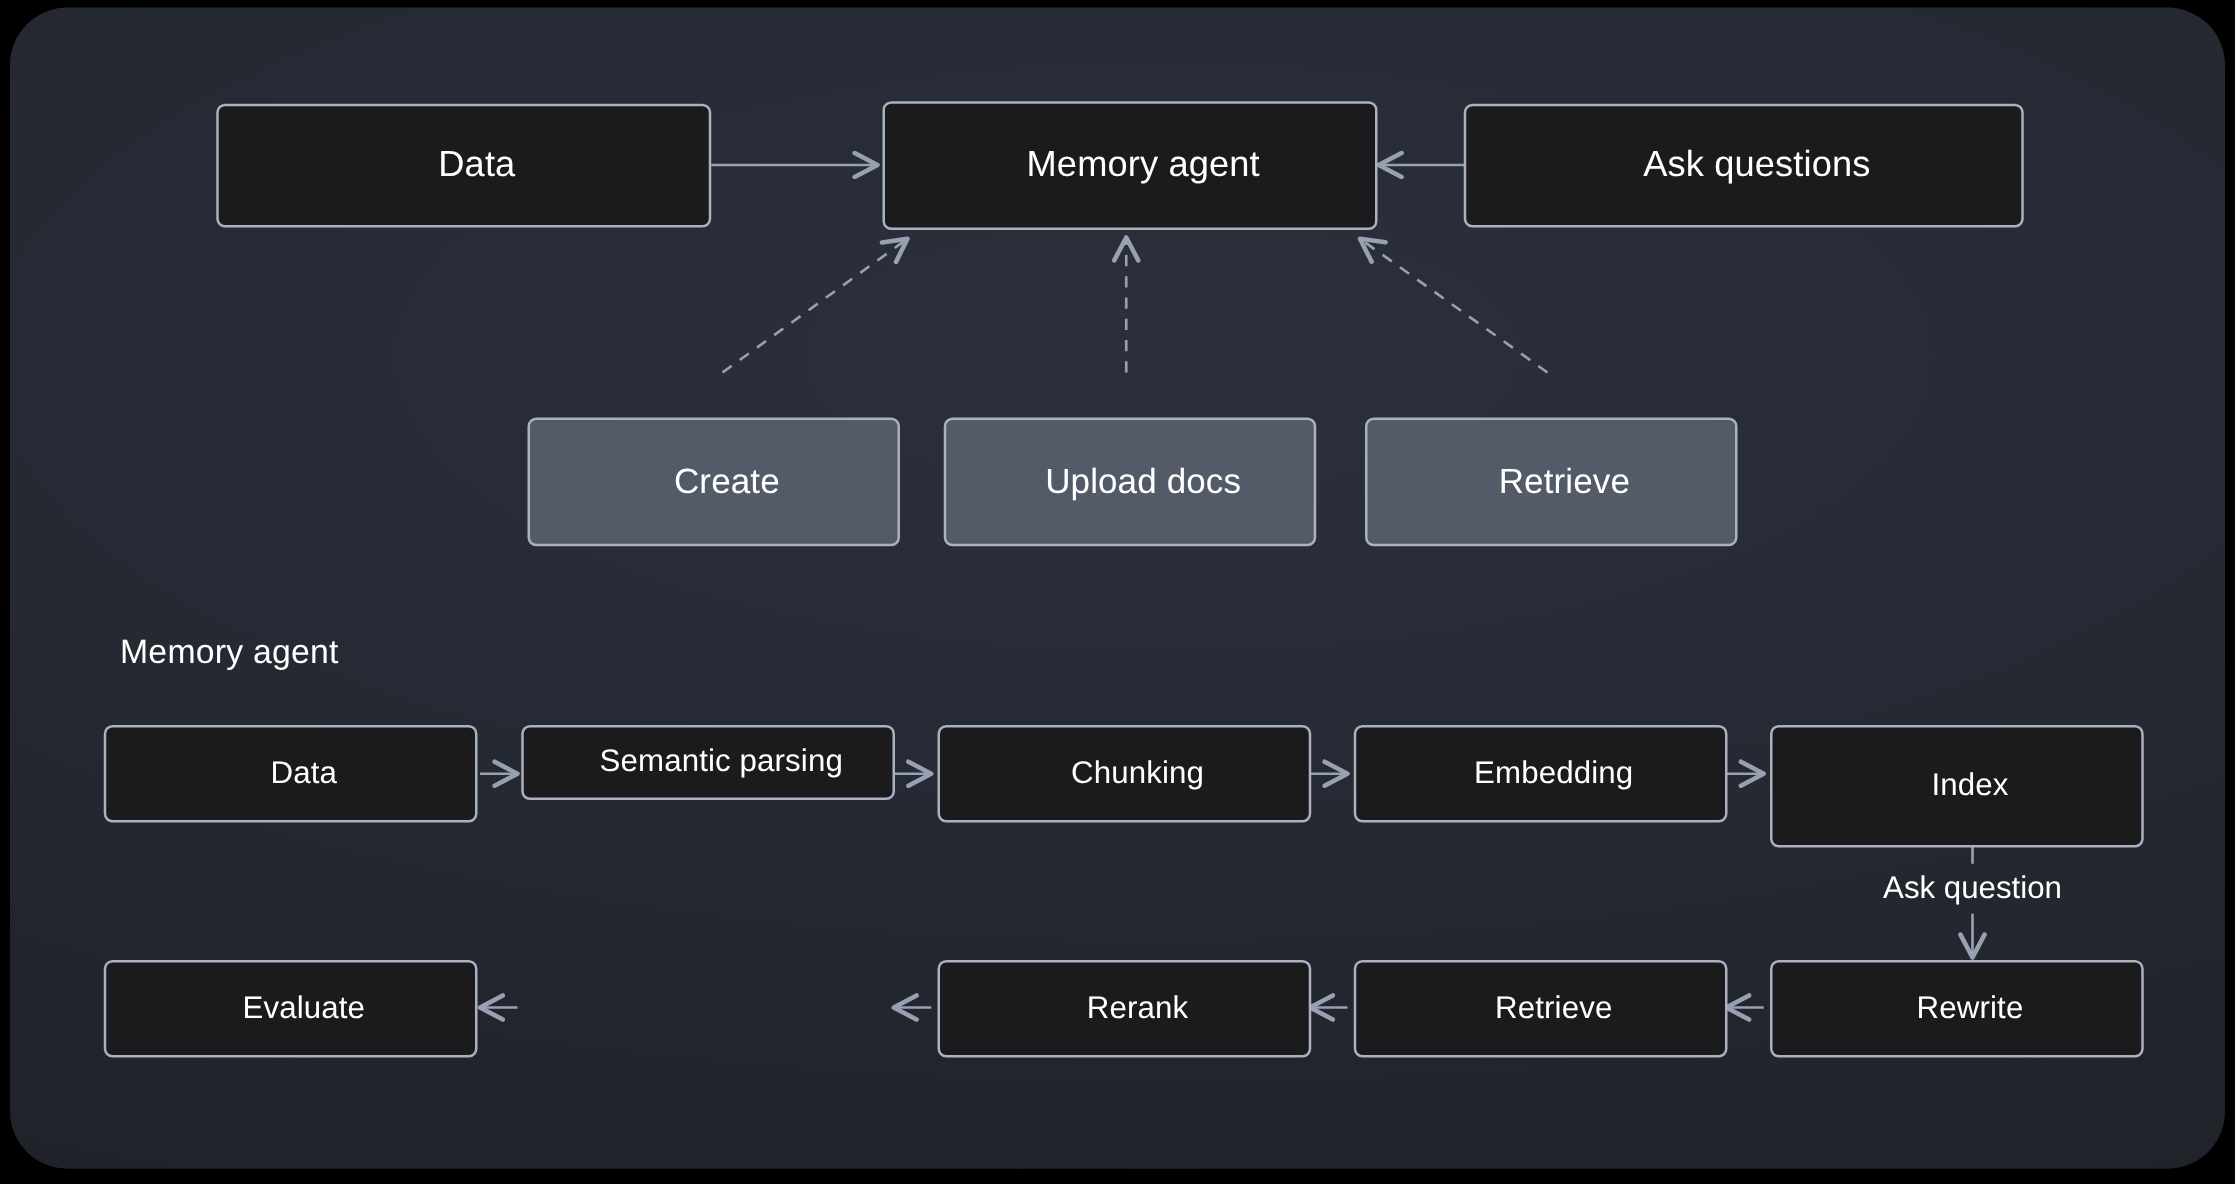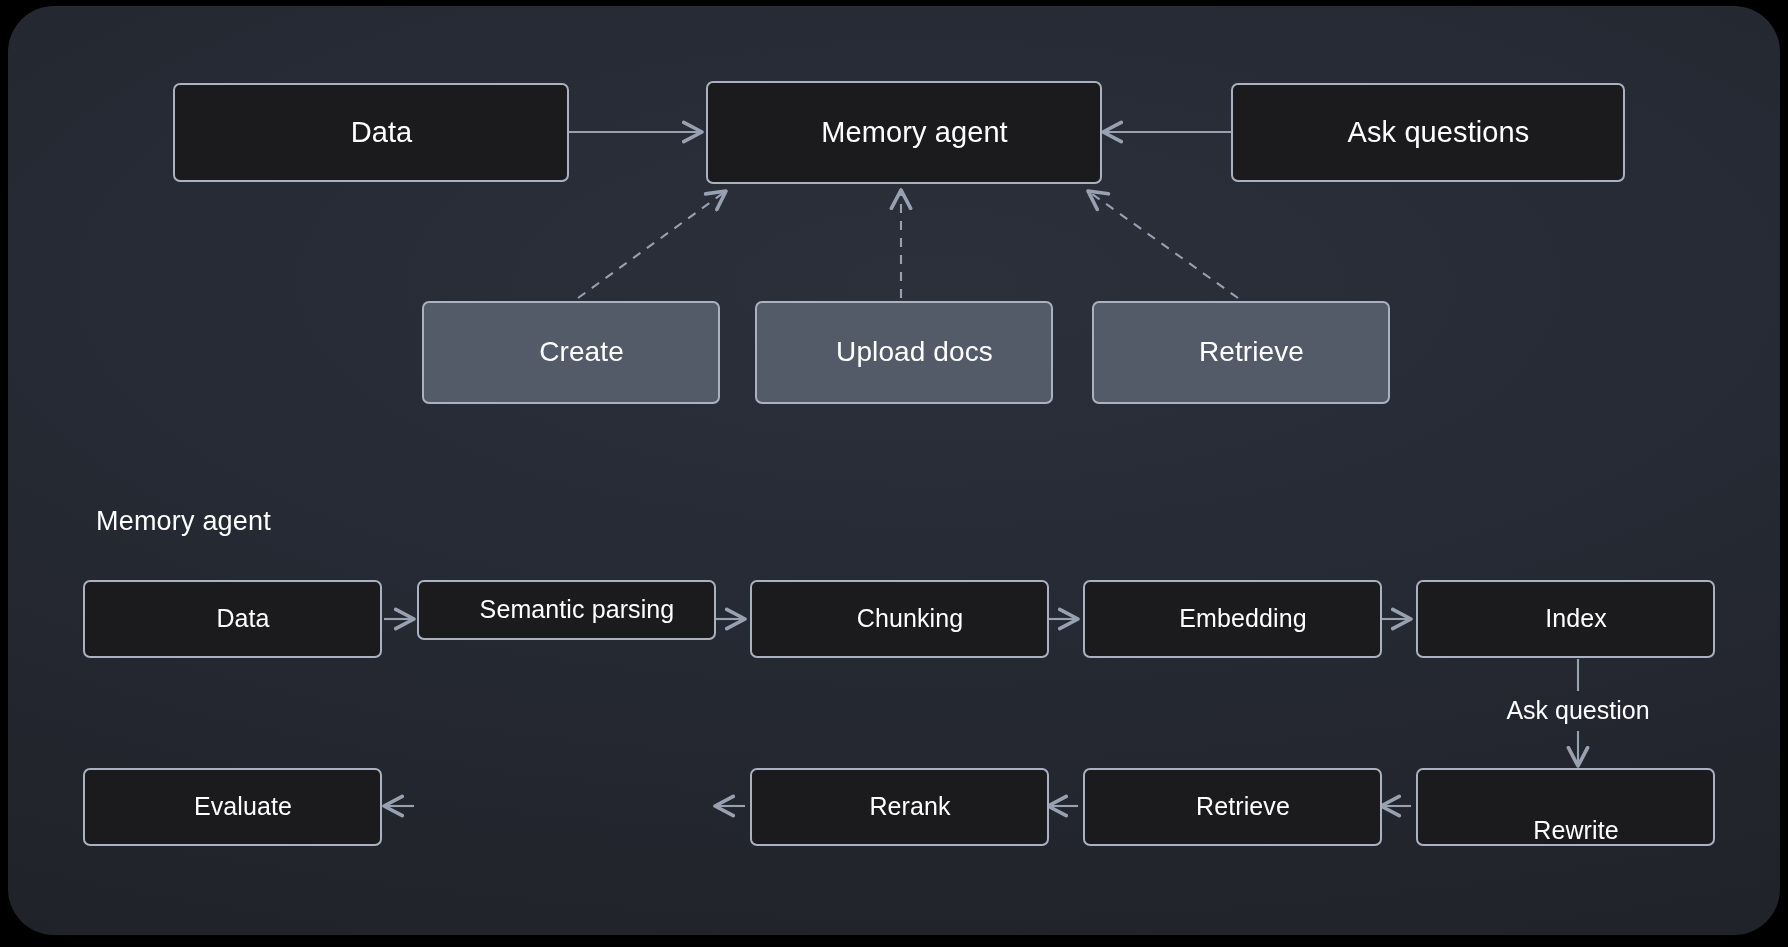--- a/index.html
+++ b/index.html
@@ -53,20 +53,21 @@
     text-align: center;
     line-height: 1.1;
     padding-left: 21px;
   }
   .node.dark {
     background: #1b1b1d;
   }
   .node.grey {
     background: #545b68;
     border-color: #aab1c0;
+    margin-top: 33px;
   }
 
   .node-top  { font-size: 29px; }
   .node-mid  { font-size: 28px; }
   .node-pipe { font-size: 25px; }
 
   .section-label {
     position: absolute;
     color: #ffffff;
     font-size: 27px;
@@ -126,21 +127,21 @@
     </svg>
 
     <div class="node dark node-top" style="left:165px; top:77px; width:396px; height:99px;">
       <span>Data</span>
     </div>
 
     <div class="node dark node-top" style="left:698px; top:75px; width:396px; height:103px;">
       <span>Memory agent</span>
     </div>
 
-    <div class="node dark node-top" style="left:1223px; top:77px; width:394px; height:99px;align-items:center;">
+    <div class="node dark node-top" style="left:1163px; top:77px; width:448px; height:99px;align-items:center;">
       <span>Ask questions</span>
     </div>
 
     <div class="node grey node-mid" style="left:414px; top:295px; width:298px; height:103px;">
       <span>Create</span>
     </div>
 
     <div class="node grey node-mid" style="left:747px; top:295px; width:298px; height:103px;">
       <span>Upload docs</span>
     </div>
@@ -160,37 +161,37 @@
     </div>
 
     <div class="node dark node-pipe" style="left:742px; top:574px; width:299px; height:78px;">
       <span>Chunking</span>
     </div>
 
     <div class="node dark node-pipe" style="left:1075px; top:574px; width:299px; height:78px;">
       <span>Embedding</span>
     </div>
 
-    <div class="node dark node-pipe" style="left:1408px; top:574px; width:299px; height:78px;">
+    <div class="node dark node-pipe" style="left:1408px; top:574px; width:299px; height:98px;">
       <span>Index</span>
     </div>
 
     <div class="edge-label" style="left:1570px; top:690px; transform:translateX(-50%);">Ask question</div>
 
     <div class="node dark node-pipe" style="left:75px; top:762px; width:299px; height:78px;">
       <span>Evaluate</span>
     </div>
 
 
     <div class="node dark node-pipe" style="left:742px; top:762px; width:299px; height:78px;">
       <span>Rerank</span>
     </div>
 
     <div class="node dark node-pipe" style="left:1075px; top:762px; width:299px; height:78px;">
       <span>Retrieve</span>
     </div>
 
-    <div class="node dark node-pipe" style="left:1408px; top:762px; width:299px; height:78px;align-items:flex-end;">
+    <div class="node dark node-pipe" style="left:1408px; top:762px; width:299px; height:78px;">
       <span>Rewrite</span>
     </div>
 
   </div>
 </div>
 
 </body></html>

